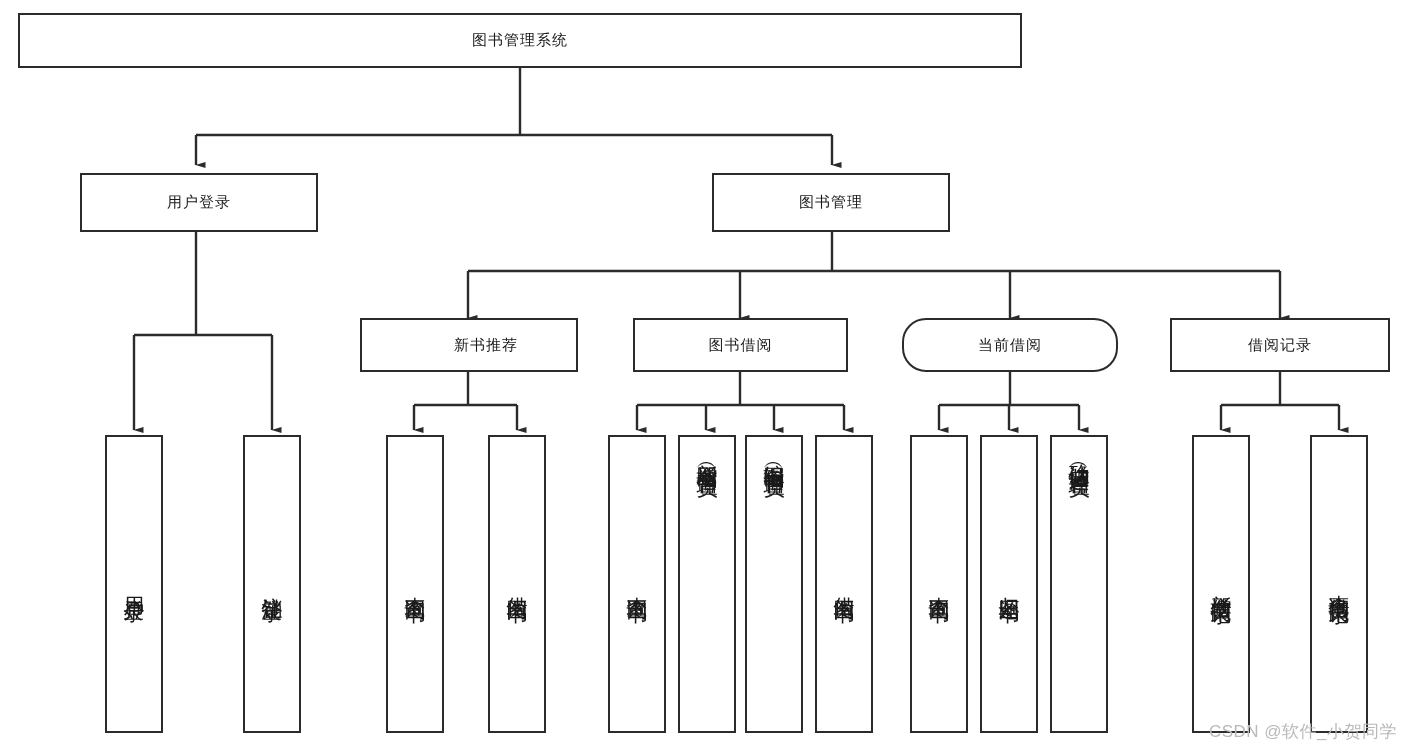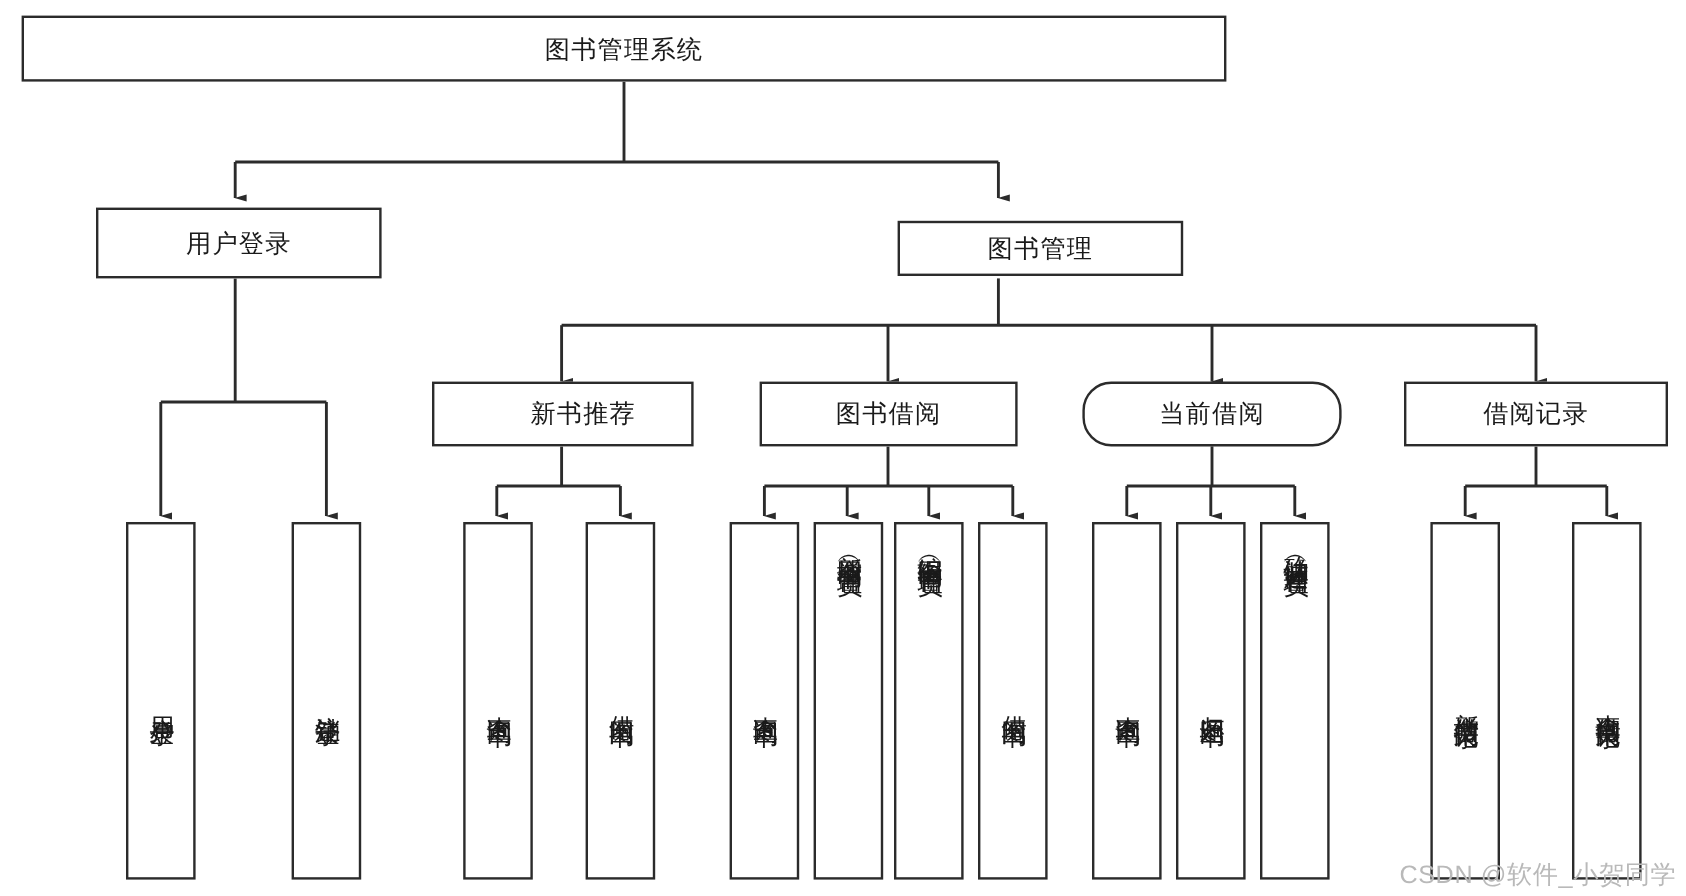--- a/index.html
+++ b/index.html
@@ -21,21 +21,21 @@
     position: absolute;
     box-sizing: border-box;
     border: 2px solid #2b2b2b;
     background: #ffffff;
     display: flex;
     align-items: center;
     justify-content: center;
     color: #1a1a1a;
   }
   .node.h {
-    font-size: 21px;
+    font-size: 15px;
     letter-spacing: 1px;
   }
   .node.v {
     writing-mode: vertical-rl;
     text-orientation: upright;
     font-size: 21px;
     letter-spacing: 2px;
     line-height: 1.05;
     justify-content: flex-start;
     align-items: center;
@@ -57,21 +57,21 @@
     left: 0;
     top: 0;
     width: 1405px;
     height: 747px;
     pointer-events: none;
   }
   .watermark {
     position: absolute;
     right: 8px;
     bottom: 4px;
-    font-size: 21px;
+    font-size: 17px;
     color: #b9b9b9;
     letter-spacing: 0.5px;
     white-space: nowrap;
   }
 </style>
 </head>
 <body>
 
 <div id="canvas">
 
@@ -125,21 +125,21 @@
     </g>
   </svg>
 
   <div class="node h" style="left:18px; top:13px; width:1004px; height:55px;">
     <span class="lbl">图书管理系统</span>
   </div>
 
   <div class="node h" style="left:80px; top:173px; width:238px; height:59px;">
     <span class="lbl">用户登录</span>
   </div>
-  <div class="node h" style="left:712px; top:184px; width:238px; height:46px;margin-left:36px;">
+  <div class="node h" style="left:712px; top:173px; width:238px; height:59px;">
     <span class="lbl">图书管理</span>
   </div>
 
   <div class="node h" style="left:360px; top:318px; width:218px; height:54px;padding-left:34px;">
     <span class="lbl">新书推荐</span>
   </div>
   <div class="node h" style="left:633px; top:318px; width:215px; height:54px;text-align:right;">
     <span class="lbl">图书借阅</span>
   </div>
   <div class="node h" style="left:902px; top:318px; width:216px; height:54px;border-radius:24px;">

